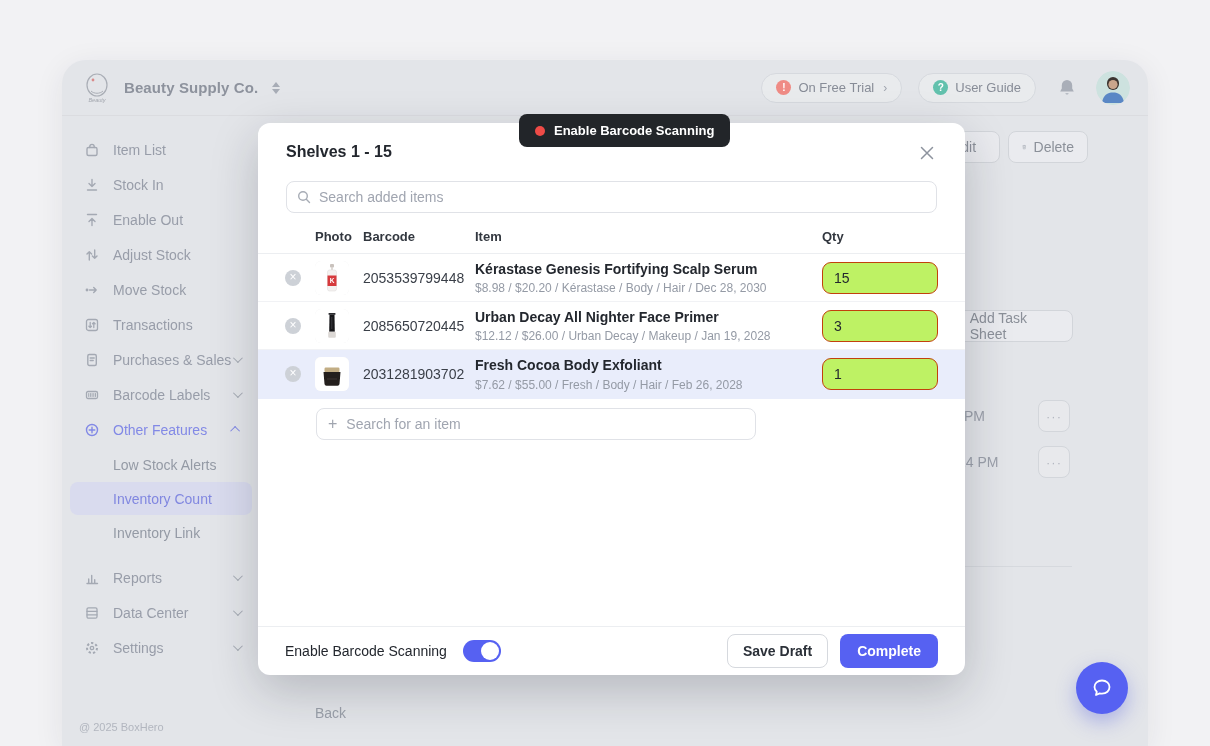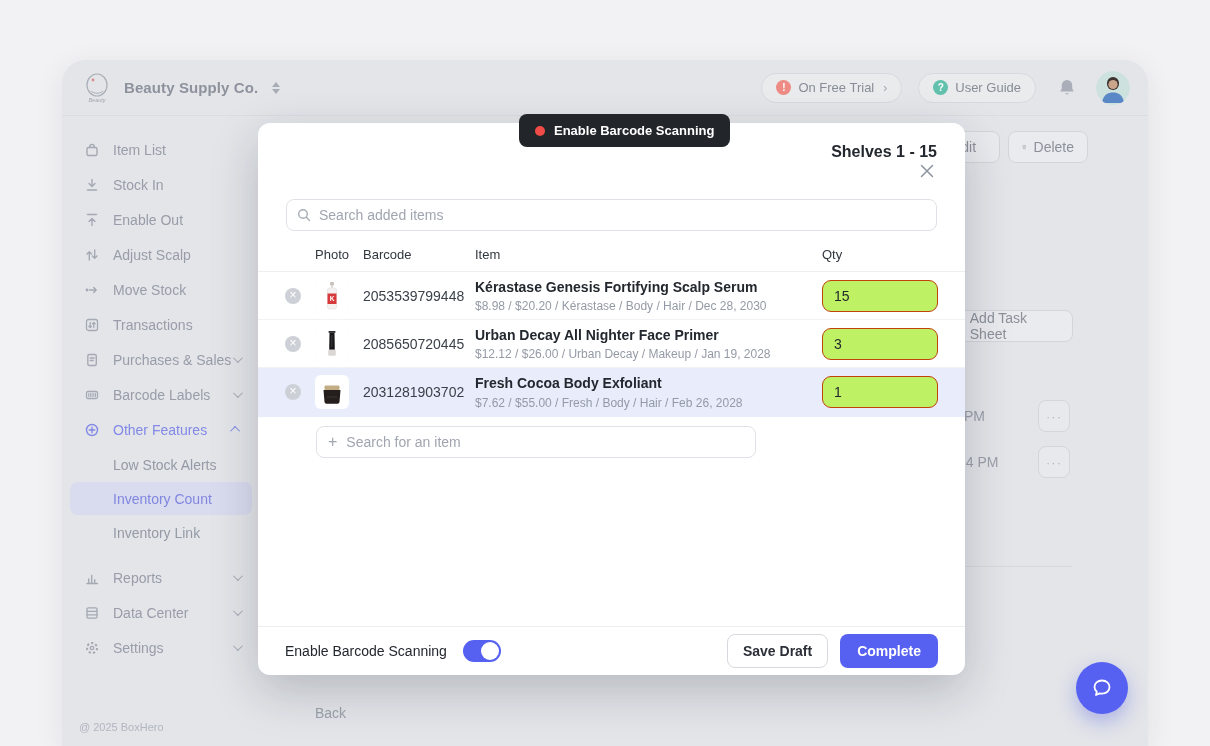--- a/index.html
+++ b/index.html
@@ -51,30 +51,30 @@
     background:rgba(240,241,244,.55); border:1px solid #d2d5da; border-radius:8px; color:#8b9099; font-size:14px; cursor:pointer; }
   .bg-text { position:absolute; color:#9ba0aa; font-size:14px; }
   .more-btn { position:absolute; width:32px; height:32px; border:1px solid #d3d6db; border-radius:8px;
     color:#b3b7c0; font-size:13px; letter-spacing:1px; display:flex; align-items:center; justify-content:center; cursor:pointer;
     background:rgba(240,241,244,.35); }
   .bg-divider { position:absolute; height:1px; background:#d6d9de; }
 
   
   .modal { position:absolute; left:258px; top:123px; width:707px; height:552px; background:#fff; border-radius:12px;
     box-shadow:0 16px 48px rgba(22,26,40,.22); display:flex; flex-direction:column; z-index:5; }
-  .modal-head { padding:20px 28px 16px; display:flex; align-items:flex-end;flex-direction:column; }
+  .modal-head { padding:20px 28px 16px; display:flex; align-items:flex-start; }
   .modal-title { font-size:16px; font-weight:700; color:#23272e; }
   .modal-close { margin-left:auto; width:20px; height:20px; color:#8d939e; cursor:pointer; }
   .modal-search { margin:2px 28px 0; height:32px; border:1px solid #e0e2e7; border-radius:8px; display:flex; align-items:center;
     padding:0 10px; gap:8px; }
   .modal-search input { border:none; outline:none; flex:1; font-size:14px; color:#3a3f48; font-family:inherit; background:transparent; }
   .modal-search input::placeholder { color:#a0a5b0; }
   .tbl-head { margin-top:16px; display:grid; grid-template-columns:30px 48px 112px 1fr 116px; align-items:center;
     padding:0 27px 9px; border-bottom:1px solid #eceef1; }
-  .tbl-head span { font-size:13px; font-weight:400; color:#32373f; }
+  .tbl-head span { font-size:13px; font-weight:700; color:#32373f; }
   .tbl-row { display:grid; grid-template-columns:30px 48px 112px 1fr 116px; align-items:center; padding:6px 27px;
     min-height:47px; border-bottom:1px solid #f1f2f5; }
   .tbl-row.highlight { background:#e9edfb; border-bottom-color:#e9edfb; }
   .remove-btn { width:16px; height:16px; border-radius:50%; background:#cdd1d7; color:#fff; font-size:12px; line-height:15px;
     text-align:center; cursor:pointer; }
   .photo { width:34px; height:34px; border-radius:6px; overflow:hidden; background:#fff; box-shadow:0 0 0 1px #ededef inset; }
   .barcode-txt { font-size:14px; color:#3a3f48; }
   .item-name { font-size:14px; font-weight:600; color:#23272e; line-height:1.3; }
   .item-details { font-size:12px; color:#949aa5; margin-top:3px; }
   .qty-input { width:116px; height:32px; border:1px solid #c2410c; border-radius:9px; padding:0 11px; font-size:14px;
@@ -171,21 +171,21 @@
       <div class="side-item">
         <svg class="ic" viewBox="0 0 16 16" fill="none" stroke="currentColor" stroke-width="1.4" stroke-linecap="round" stroke-linejoin="round">
             <path d="M8 13.5v-7M5 9.5 8 6.5l3 3M3.5 2.5h9"></path>
           </svg>
         <span class="lbl">Enable Out</span>
       </div>
       <div class="side-item">
         <svg class="ic" viewBox="0 0 16 16" fill="none" stroke="currentColor" stroke-width="1.4" stroke-linecap="round" stroke-linejoin="round">
             <path d="M5.3 13V4.8M3 7l2.3-2.3L7.6 7M10.7 3v8.2M8.4 9l2.3 2.3L13 9"></path>
           </svg>
-        <span class="lbl">Adjust Scalp</span>
+        <span class="lbl">Adjust Stock</span>
       </div>
       <div class="side-item">
         <svg class="ic" viewBox="0 0 16 16" fill="none" stroke="currentColor" stroke-width="1.4" stroke-linecap="round" stroke-linejoin="round">
             <circle cx="3" cy="8" r="0.7" fill="currentColor"></circle>
             <path d="M5.5 8h6.7M9.7 5.5 12.2 8l-2.5 2.5"></path>
           </svg>
         <span class="lbl">Move Stock</span>
       </div>
       <div class="side-item">
         <svg class="ic" viewBox="0 0 16 16" fill="none" stroke="currentColor" stroke-width="1.3" stroke-linecap="round" stroke-linejoin="round">

